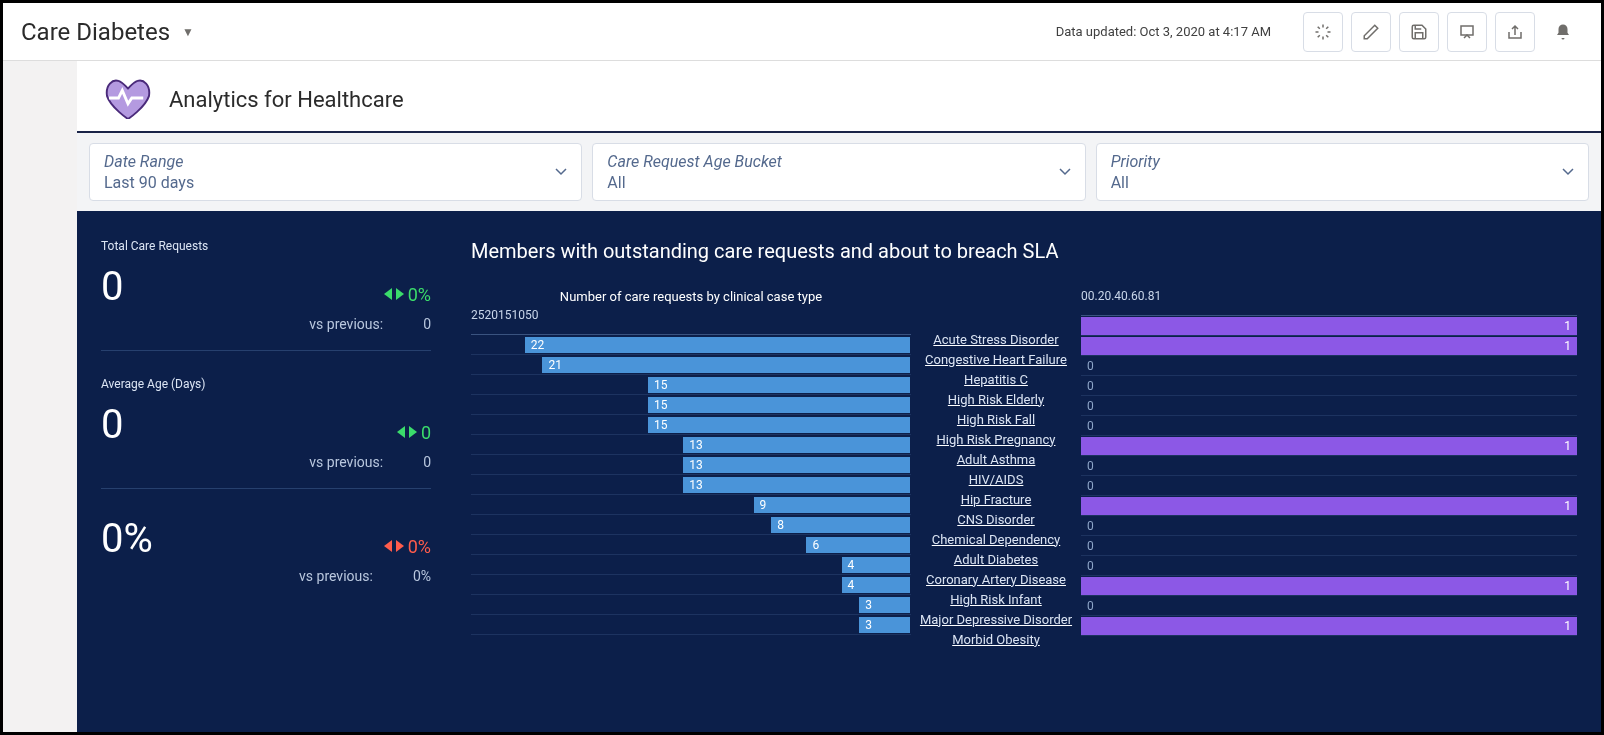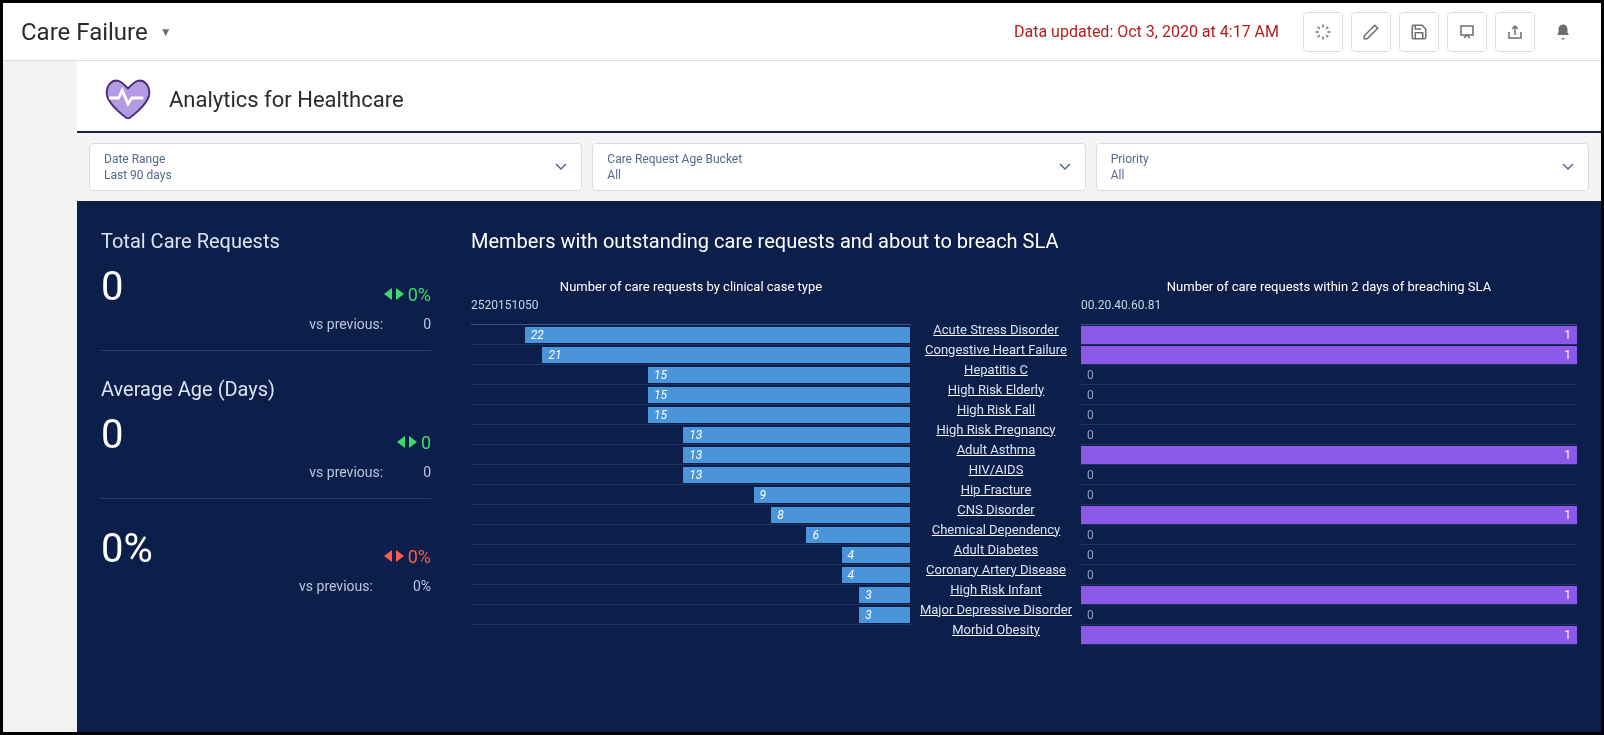--- a/index.html
+++ b/index.html
@@ -17,21 +17,21 @@
   align-items: center;
   justify-content: space-between;
   padding: 8px 18px;
   height: 58px;
   border-bottom: 1px solid #ddd;
 }
 .topbar-left { display: flex; align-items: center; gap: 12px; }
 .page-title { font-size: 24px; color: #2b2b2b; }
 .chev-down { color: #706e6b; font-size: 12px; }
 .topbar-right { display: flex; align-items: center; gap: 8px; }
-.updated-text { color: #b91c1c; font-size: 16px; margin-right: 16px; }
+.updated-text { color: #404040; font-size: 13px; margin-right: 24px; }
 .icon-btn {
   width: 40px; height: 40px;
   border: 1px solid #d8dde6;
   border-radius: 4px;
   background: #fff;
   display: flex; align-items: center; justify-content: center;
   color: #706e6b;
   cursor: pointer;
 }
 .icon-btn.noborder { border: none; }
@@ -51,54 +51,54 @@
 .filter {
   flex: 1;
   background: #fff;
   border: 1px solid #d8dde6;
   border-radius: 4px;
   padding: 8px 14px;
   display: flex; align-items: center; justify-content: space-between;
   cursor: pointer;
 }
 .filter-text { display: flex; flex-direction: column; gap: 2px; }
-.filter-label { font-size: 12px; color: #54698d; }
-.filter-value { font-size: 12px; color: #54698d; }
+.filter-label { font-size: 16px; color: #54698d; font-style: italic; }
+.filter-value { font-size: 16px; color: #54698d; }
 .darkpanel {
   flex: 1;
   background: #0c1f4a;
   display: flex;
   padding: 28px 24px 12px;
   gap: 40px;
 }
 .kpi-col { width: 330px; display: flex; flex-direction: column; gap: 26px; color: #fff; }
 .kpi-block { border-bottom: 1px solid #27406e; padding-bottom: 18px; }
 .kpi-block:last-child { border-bottom: none; }
-.kpi-label { font-size: 20px; color: #dbe4f3; margin-bottom: 10px; }
+.kpi-label { font-size: 12px; color: #dbe4f3; margin-bottom: 10px; }
 .kpi-value { font-size: 40px; font-weight: 400; color: #fff; }
 .kpi-row { display: flex; align-items: baseline; justify-content: space-between; }
 .kpi-sub-row { display: flex; justify-content: flex-end; gap: 40px; color: #b9c7de; font-size: 14px; margin-top: 6px; }
 .kpi-delta { display: flex; align-items: center; gap: 4px; font-size: 18px; }
 .kpi-delta.green { color: #3bdc6b; }
 .kpi-delta.red { color: #ff5c4c; }
 .tri-left { width:0; height:0; border-top:6px solid transparent; border-bottom:6px solid transparent; }
 .tri-right { width:0; height:0; border-top:6px solid transparent; border-bottom:6px solid transparent; }
 .green .tri-left { border-right:8px solid #3bdc6b; }
 .green .tri-right { border-left:8px solid #3bdc6b; }
 .red .tri-left { border-right:8px solid #ff5c4c; }
 .red .tri-right { border-left:8px solid #ff5c4c; }
 .chart-col { flex: 1; color: #fff; }
 .chart-title { font-size: 20px; margin-bottom: 26px; color: #fff; }
 .chart-body { display: flex; }
 .left-chart { width: 440px; }
 .mid-labels { width: 170px; text-decoration: underline; }
 .right-chart { flex: 1; }
 .sub-title { text-align: center; font-size: 13px; color: #fff; margin-bottom: 4px; }
 .axis-row { display: flex; justify-content: flex-start; font-size: 12px; color: #c9d6ea; padding: 0 0 12px; border-bottom: 1px solid #3a5380; }
-.bars-left { display: flex; flex-direction: column; font-style: italic; }
+.bars-left { display: flex; flex-direction: column; }
 .bar-row-left {
   height: 20px; display: flex; align-items: center; justify-content: flex-end;
   border-bottom: 1px solid #1d3360;
 }
 .bar-left {
   background: #4a94d9; height: 18px; color: #fff; font-size: 12px;
   display: flex; align-items: center; padding-left: 6px;
   border: 1px solid #0c1f4a;
 }
 .mid-labels .cat-row {
@@ -116,21 +116,21 @@
   display: flex; align-items: center; justify-content: flex-end; padding-right: 6px;
 }
 .zero-label { color: #8fa6c9; font-size: 12px; margin-left: 6px; }
 svg { display: block; }
 </style>
 </head>
 <body>
 
 <div class="topbar">
   <div class="topbar-left">
-    <span class="page-title">Care Failure</span>
+    <span class="page-title">Care Diabetes</span>
     <span class="chev-down">▼</span>
   </div>
   <div class="topbar-right">
     <span class="updated-text">Data updated: Oct 3, 2020 at 4:17 AM</span>
     <button class="icon-btn">
       <span>
         <svg width="18" height="18" viewBox="0 0 24 24" fill="none" stroke="#706e6b" stroke-width="2">
             <path d="M12 2v4M12 18v4M4.93 4.93l2.83 2.83M16.24 16.24l2.83 2.83M2 12h4M18 12h4M4.93 19.07l2.83-2.83M16.24 7.76l2.83-2.83"></path>
           </svg>
       </span>
@@ -357,21 +357,20 @@
                 <div class="cat-row">Chemical Dependency</div>
                 <div class="cat-row">Adult Diabetes</div>
                 <div class="cat-row">Coronary Artery Disease</div>
                 <div class="cat-row">High Risk Infant</div>
                 <div class="cat-row">Major Depressive Disorder</div>
                 <div class="cat-row">Morbid Obesity</div>
               </div>
           </div>
 
           <div class="right-chart">
-            <div class="sub-title">Number of care requests within 2 days of breaching SLA</div>
             <div class="axis-row" id="right-axis">
                 <span>0</span>
                 <span>0.2</span>
                 <span>0.4</span>
                 <span>0.6</span>
                 <span>0.8</span>
                 <span>1</span>
               </div>
             <div class="bars-right" id="right-bars">
                 <div class="bar-row-right">

